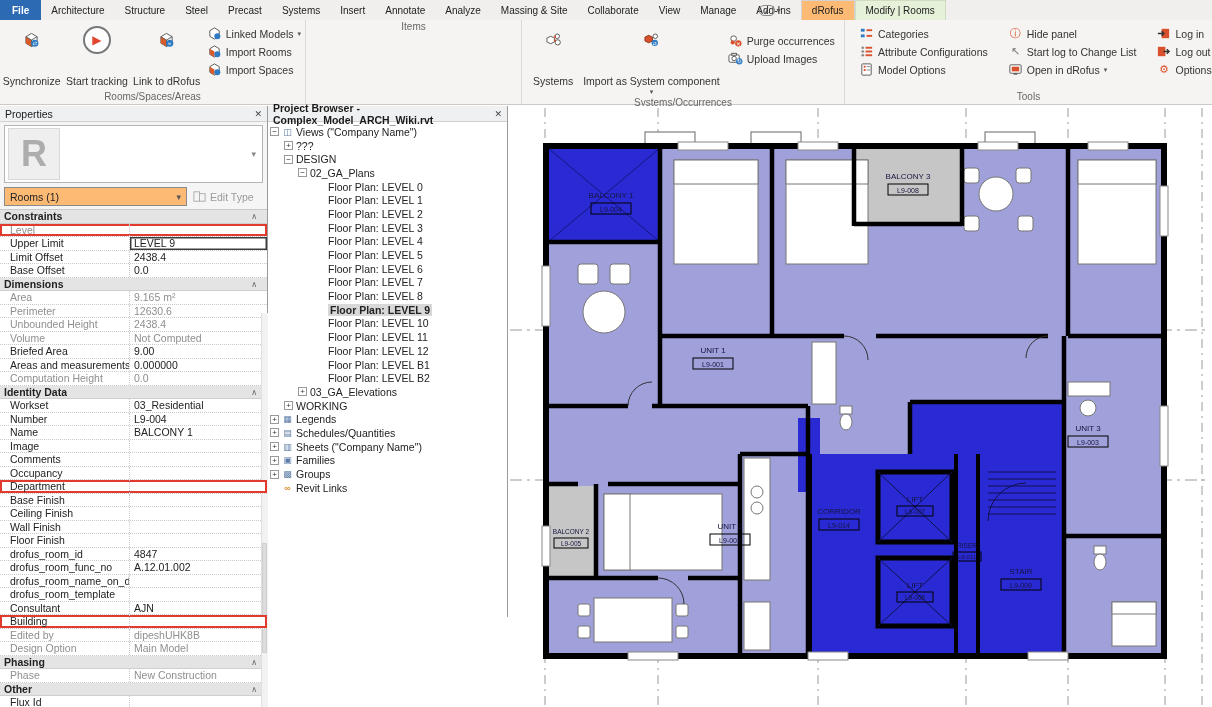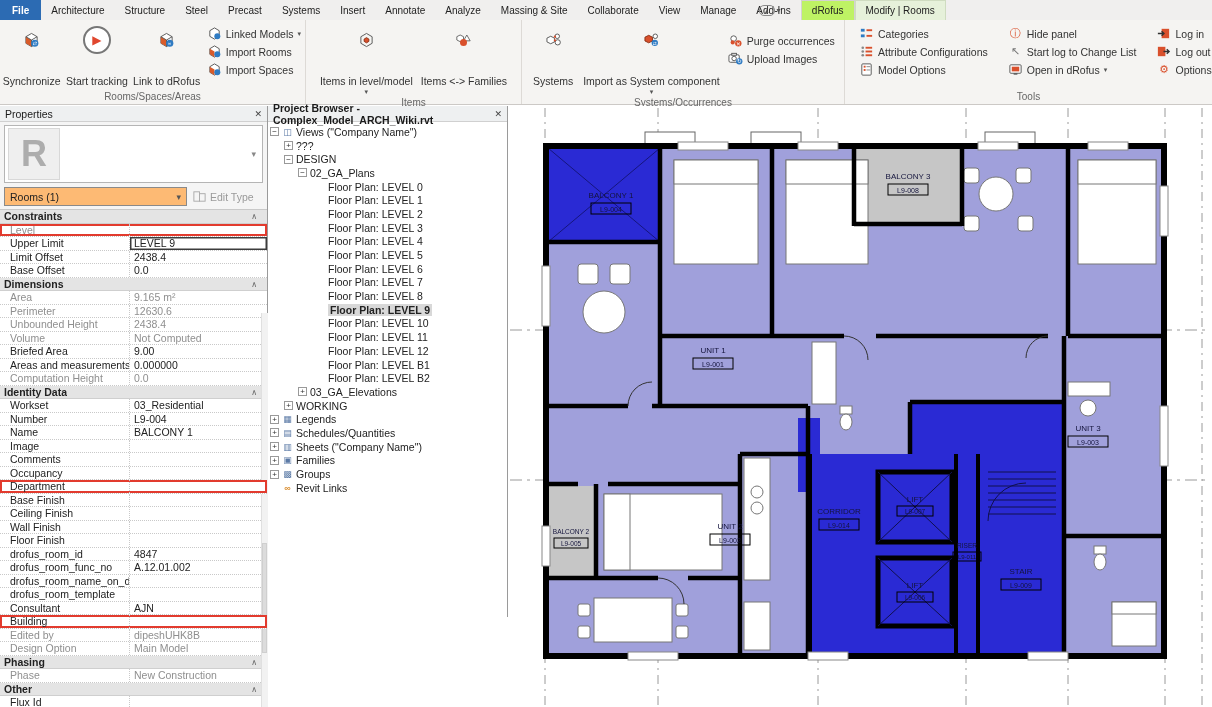--- a/index.html
+++ b/index.html
@@ -5,21 +5,21 @@
   * { box-sizing: border-box; margin:0; padding:0; }
   html,body { width:1212px; height:707px; overflow:hidden;
     font-family:"Liberation Sans","DejaVu Sans",sans-serif; background:#fff; }
   .app { position:relative; width:1212px; height:707px; }
 
   
   .tabbar { position:absolute; left:0; top:0; width:1212px; height:20px;
     background:#f0efee; display:flex; align-items:stretch; font-size:10px; color:#222; }
   .tab { padding:0 10px; display:flex; align-items:center; white-space:nowrap; cursor:default; }
   .tab.file { background:#2c6bb3; color:#fff; font-weight:bold; padding:0 12px; }
-  .tab.active { background:#bef264; border:1px solid #d4d2d0; border-bottom:none; }
+  .tab.active { background:#fdba74; border:1px solid #d4d2d0; border-bottom:none; }
   .tab.modify { background:#e6f1da; border:1px solid #cfdcc0; border-bottom:none; }
   .ribbon-toggle { margin-left:14px; display:flex; align-items:center; gap:2px; color:#555; }
   .ribbon-toggle .pill { border:1px solid #8a8a8a; border-radius:5px; font-size:7px;
     padding:0 5px; line-height:9px; height:11px; display:inline-block; }
 
   
   .ribbon { position:absolute; left:0; top:20px; width:1212px; height:85px;
     background:#f5f4f2; border-bottom:1px solid #ccc9c6; display:flex; font-size:10.5px; color:#333; }
   .panel { position:relative; height:84px; border-right:1px solid #dddad6; display:flex;
     flex-direction:column; }
@@ -221,42 +221,20 @@
                 <circle cx="11" cy="11" r="3.2" fill="#2f7bc3"></circle>
               </svg>
             <span>Import Spaces</span>
           </div>
         </div>
       </div>
       <div class="panel-label">Rooms/Spaces/Areas</div>
     </div>
 
     <div class="panel" style="width:216px;">
-      <div class="panel-body">
-        <div class="bigbtn">
-          <span class="bicon">
-            <svg class="i16" style="width:28px;height:28px" viewBox="0 0 16 16">
-                <path d="M8 1 14 4.5v7L8 15 2 11.5v-7z" fill="none" stroke="#555"></path>
-                <path d="M8 5.5 10.5 7v2.5L8 11 5.5 9.5V7z" fill="#d9502c" stroke="#8a2f14"></path>
-              </svg>
-          </span>
-          <span class="blabel">Items in level/model</span>
-          <span class="bcaret">▾</span>
-        </div>
-        <div class="bigbtn">
-          <span class="bicon">
-            <svg class="i16" style="width:30px;height:28px" viewBox="0 0 18 16">
-                <path d="M5 2 9 4v4L5 10 1 8V4z" fill="#fff" stroke="#555"></path>
-                <path d="M13 2 17 9h-8z" fill="#fff" stroke="#555"></path>
-                <circle cx="9" cy="11" r="4.2" fill="#d9502c"></circle>
-              </svg>
-          </span>
-          <span class="blabel">Items &lt;-&gt; Families</span>
-        </div>
-      </div>
       <div class="panel-label">Items</div>
     </div>
 
     <div class="panel" style="width:323px;">
       <div class="panel-body">
         <div class="bigbtn">
           <span class="bicon">
             <svg class="i16" style="width:28px;height:28px" viewBox="0 0 16 16">
                 <path d="M5 4 9 6v4L5 12 1 10V6z" fill="#fff" stroke="#555"></path>
                 <circle cx="12" cy="4" r="2.4" fill="#fff" stroke="#555"></circle>

